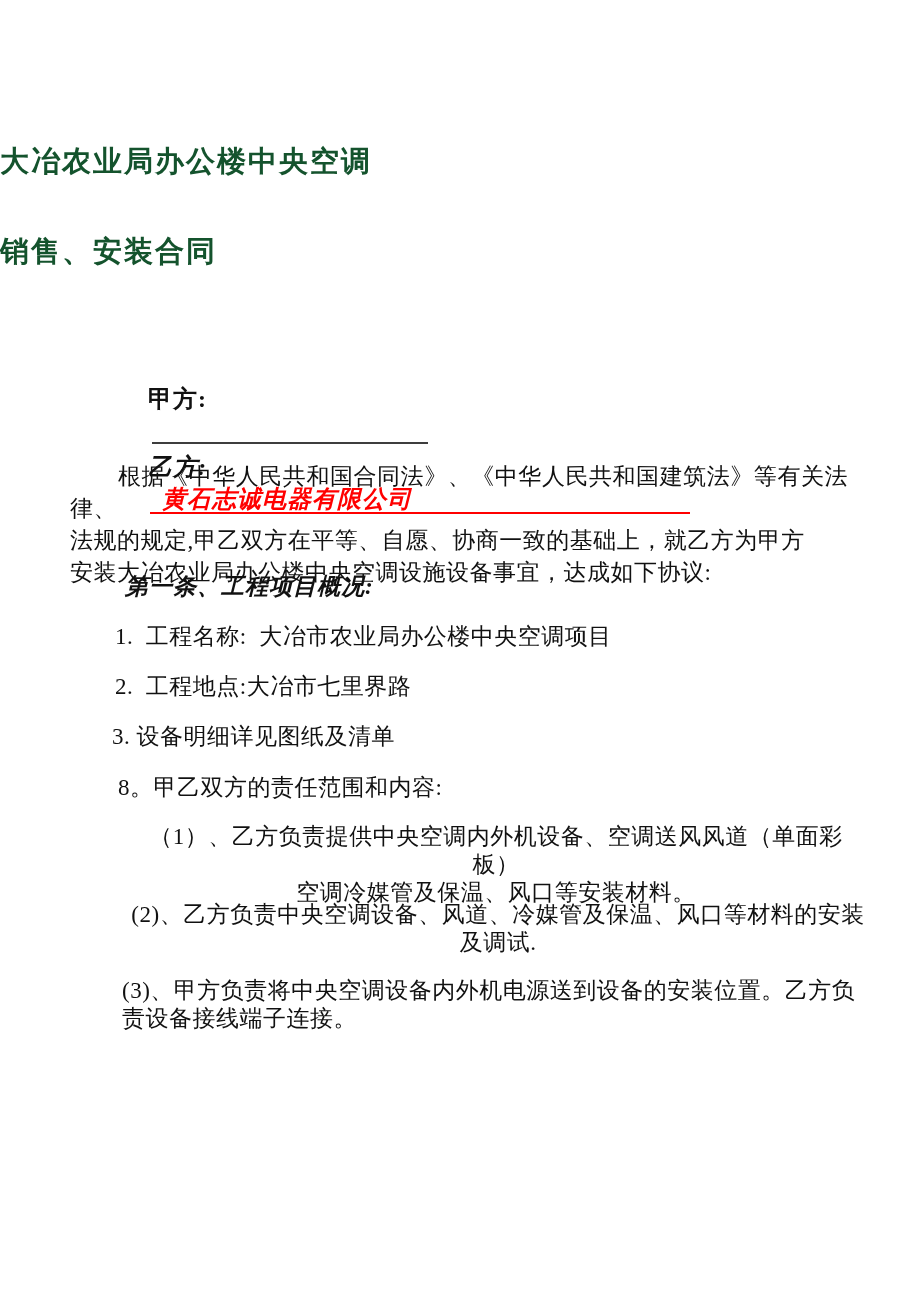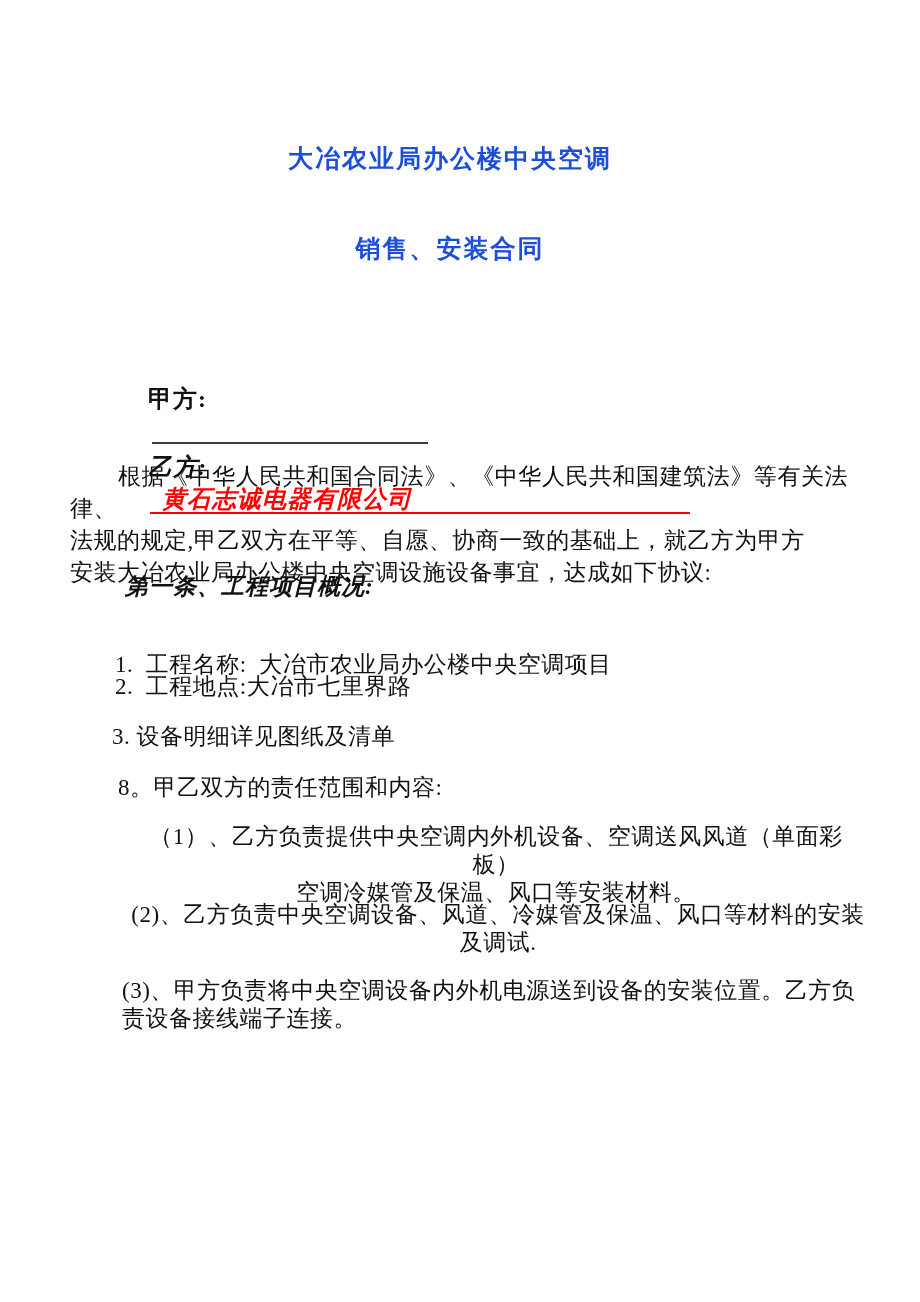--- a/index.html
+++ b/index.html
@@ -13,26 +13,26 @@
     height: 1302px;
     background: #ffffff;
     overflow: hidden;
     font-family: "Liberation Serif", "DejaVu Serif", serif;
     color: #111111;
   }
   .title-line {
     position: absolute;
     left: 0;
     width: 900px;
-    text-align: center;
+    text-align: left;
     font-family: "Liberation Sans", "DejaVu Sans", sans-serif;
     font-weight: bold;
-    font-size: 25px;
+    font-size: 29px;
     letter-spacing: 2px;
-    color: #1d4ed8;
+    color: #14532d;
     white-space: pre;
   }
   .title-1 { top: 142px; }
   .title-2 { top: 232px; }
 
   .party-row {
     position: absolute;
     left: 120px;
     height: 32px;
     font-size: 24px;
@@ -95,21 +95,21 @@
   }
   .heading-1 { left: 125px; top: 571px; }
   .heading-2 { left: 127px; top: 1146px; }
 
   .item {
     position: absolute;
     font-size: 23px;
     letter-spacing: 0.5px;
     white-space: pre;
   }
-  .item-1 { left: 115px; top: 621px; margin-top: 28px; }
+  .item-1 { left: 115px; top: 621px; }
   .item-2 { left: 115px; top: 671px; }
   .item-3 { left: 112px; top: 721px; }
   .item-4 { left: 118px; top: 772px; }
 
   .sub-item {
     position: absolute;
     width: 736px;
     font-size: 23px;
     line-height: 28px;
     letter-spacing: 0.5px;

